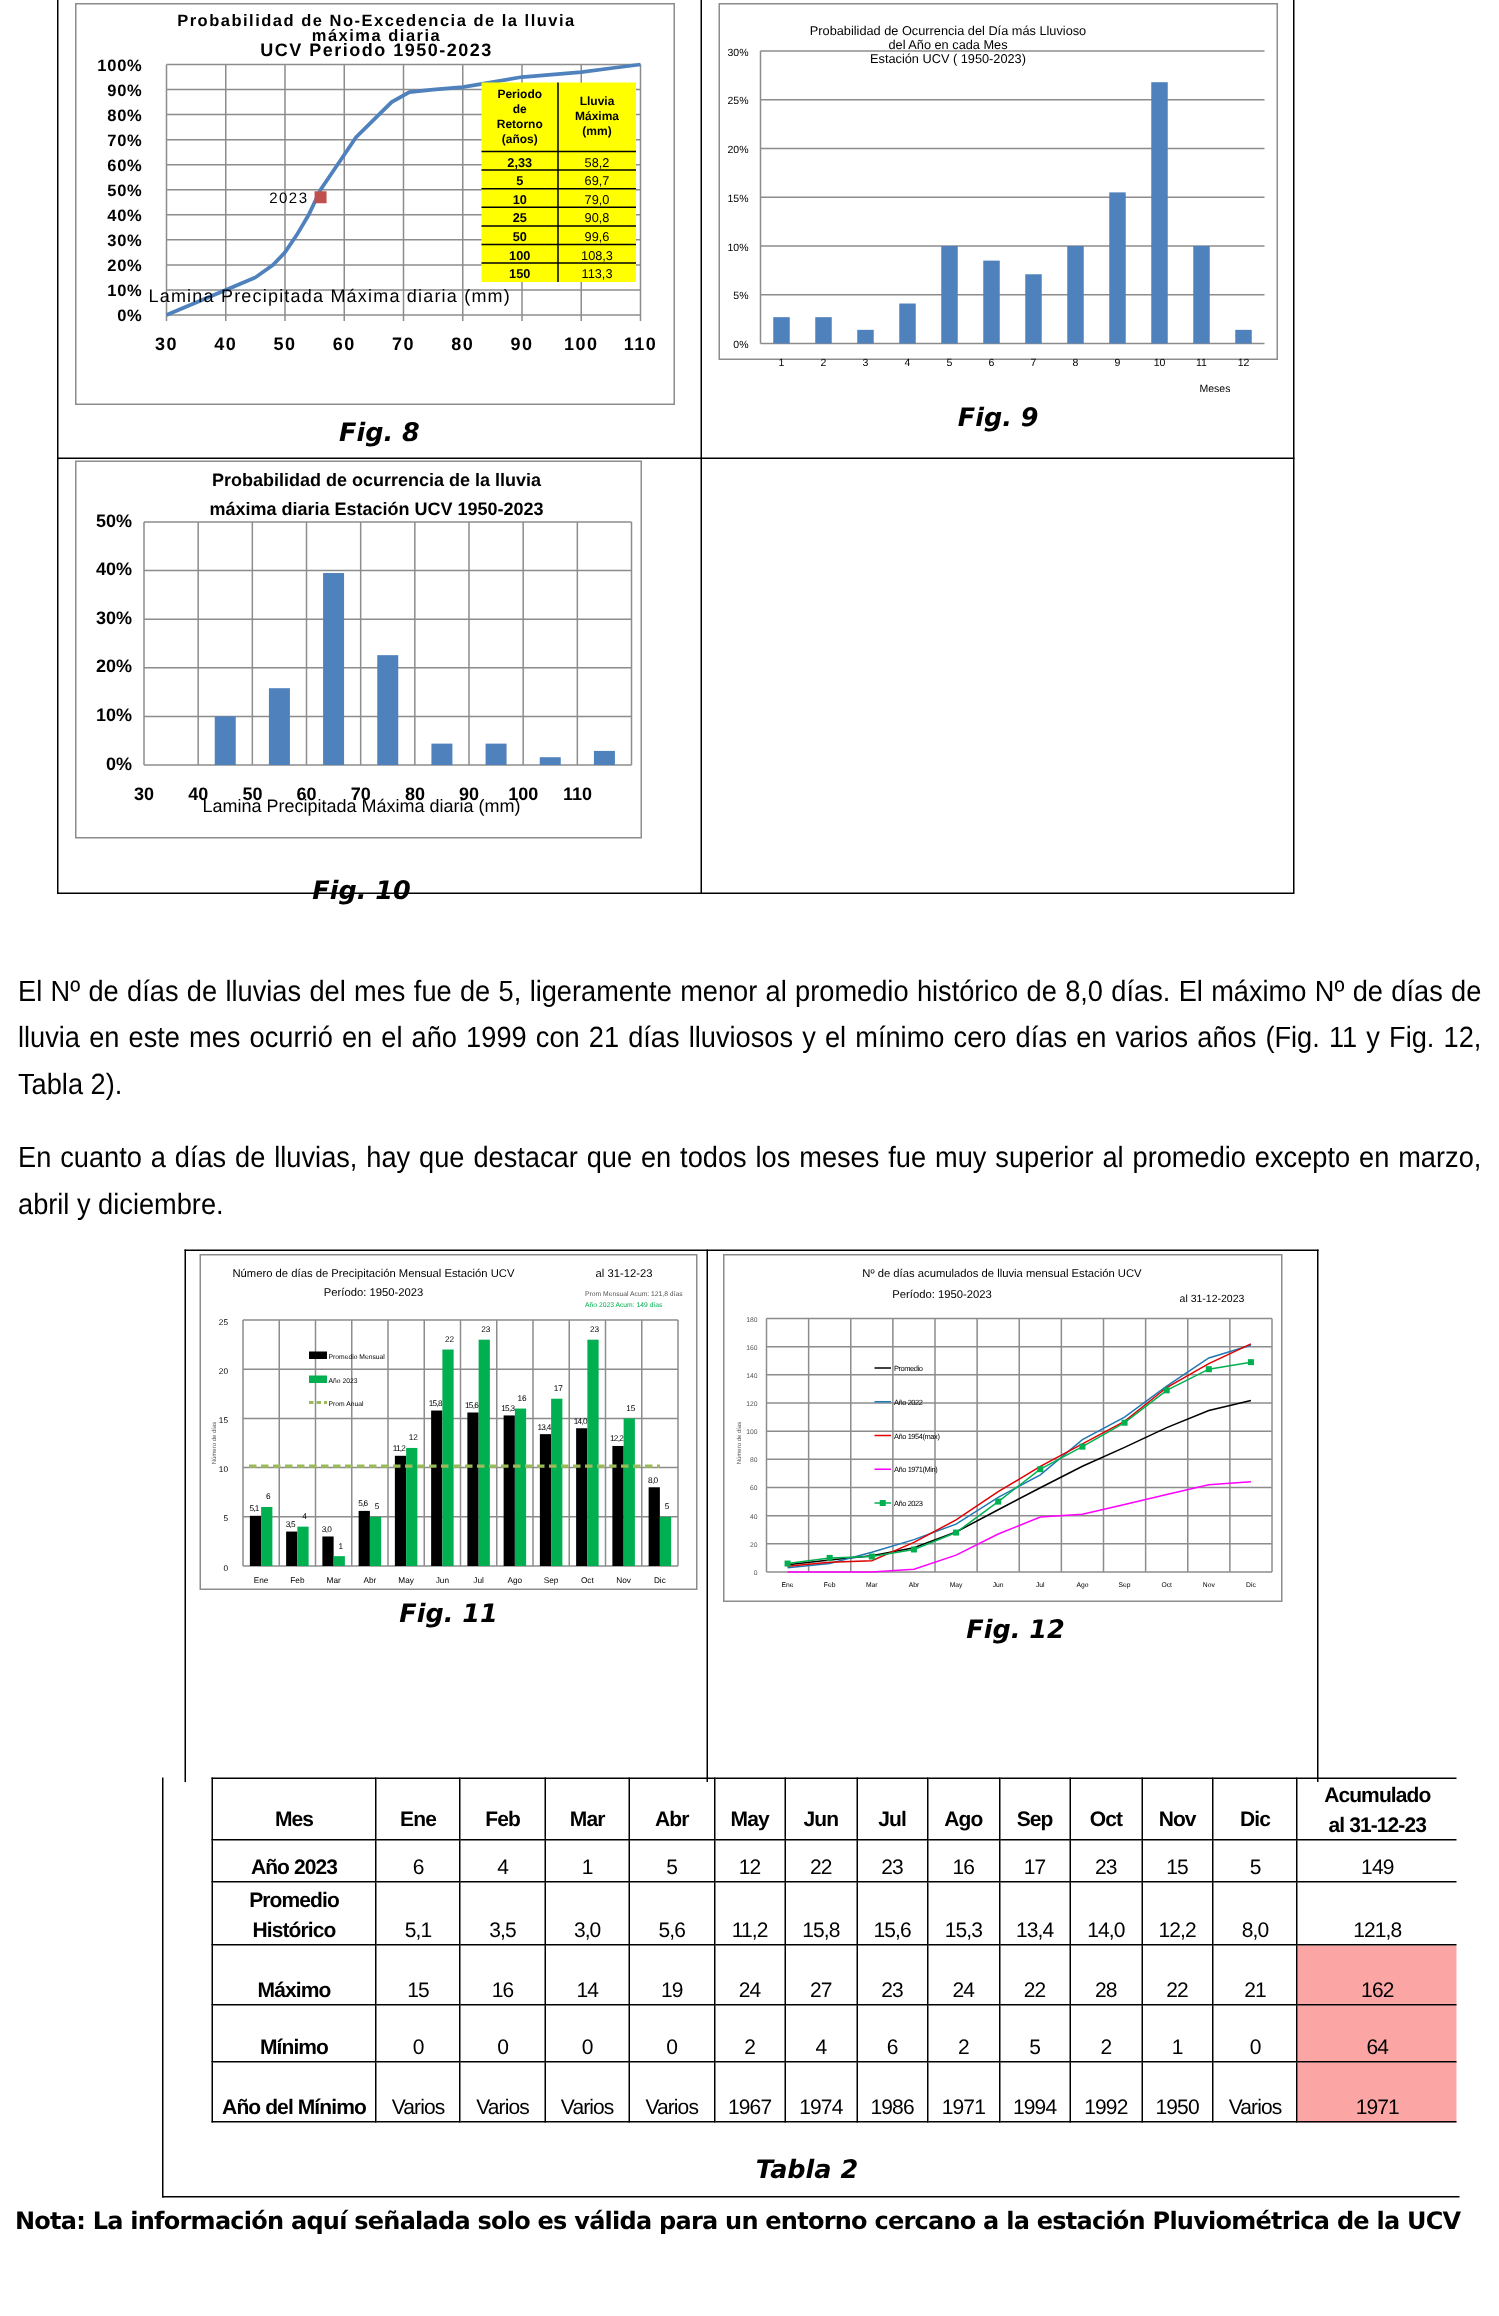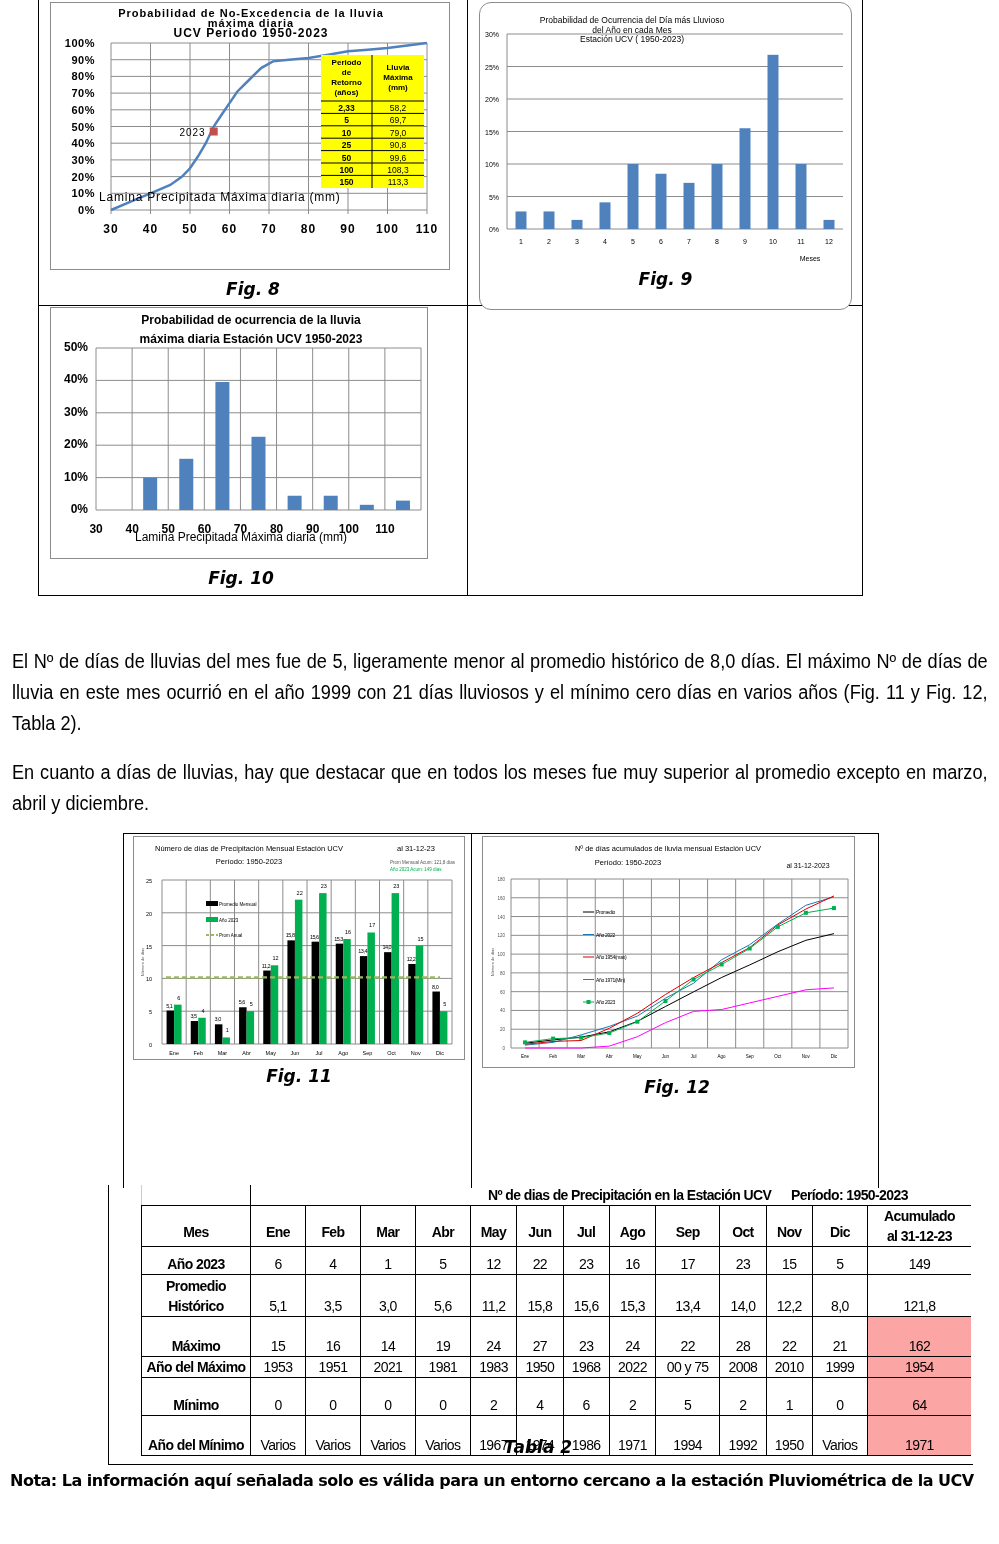--- a/index.html
+++ b/index.html
@@ -99,21 +99,21 @@
       <line x1="270" y1="160" x2="373" y2="160" stroke="#000"></line>
       <text x="295.5" y="170" text-anchor="middle" font-size="8.5" font-weight="bold">100</text>
       <text x="347" y="170" text-anchor="middle" font-size="8.5">108,3</text>
       <line x1="270" y1="172.4" x2="373" y2="172.4" stroke="#000"></line>
       <text x="295.5" y="182.4" text-anchor="middle" font-size="8.5" font-weight="bold">150</text>
       <text x="347" y="182.4" text-anchor="middle" font-size="8.5">113,3</text>
     </svg>
 </div>
 <div class="caption" style="left:50px;top:279px;width:406px;">Fig. 8</div>
 
-<div class="chartbox" style="left:479px;top:2px;width:373px;height:308px;border-radius:12px;">
+<div class="chartbox" style="left:479px;top:2px;width:373px;height:238px;">
   <svg id="fig9-svg" width="371" height="260">
       <text x="152" y="20" text-anchor="middle" font-size="8.5" font-weight="normal">Probabilidad de Ocurrencia del Día más Lluvioso</text>
       <text x="152" y="29.5" text-anchor="middle" font-size="8.5" font-weight="normal">del Año en cada Mes</text>
       <text x="152" y="39" text-anchor="middle" font-size="8.5" font-weight="normal">Estación UCV ( 1950-2023)</text>
       <line x1="27" y1="226" x2="363" y2="226" stroke="#8c8c8c" stroke-width="1"></line>
       <text x="19" y="229" text-anchor="end" font-size="7" font-weight="normal">0%</text>
       <line x1="27" y1="193.5" x2="363" y2="193.5" stroke="#8c8c8c" stroke-width="1"></line>
       <text x="19" y="196.5" text-anchor="end" font-size="7" font-weight="normal">5%</text>
       <line x1="27" y1="161" x2="363" y2="161" stroke="#8c8c8c" stroke-width="1"></line>
       <text x="19" y="164" text-anchor="end" font-size="7" font-weight="normal">10%</text>
@@ -194,21 +194,21 @@
       <text x="225.61111111111114" y="225" text-anchor="middle" font-size="12" font-weight="bold">80</text>
       <rect x="272.72222222222223" y="187.744" width="14" height="14.256" fill="#4f81bd"></rect>
       <text x="261.72222222222223" y="225" text-anchor="middle" font-size="12" font-weight="bold">90</text>
       <rect x="308.83333333333337" y="196.816" width="14" height="5.1839999999999975" fill="#4f81bd"></rect>
       <text x="297.83333333333337" y="225" text-anchor="middle" font-size="12" font-weight="bold">100</text>
       <rect x="344.94444444444446" y="192.604" width="14" height="9.395999999999987" fill="#4f81bd"></rect>
       <text x="333.94444444444446" y="225" text-anchor="middle" font-size="12" font-weight="bold">110</text>
       <text x="190" y="233" text-anchor="middle" font-size="12">Lamina Precipitada Máxima diaria (mm)</text>
     </svg>
 </div>
-<div class="caption" style="left:50px;top:568px;width:382px;">Fig. 10</div>
+<div class="caption" style="left:50px;top:584px;width:382px;">Fig. 10</div>
 
 <div class="para" style="top:646px;">El Nº de días de lluvias del mes fue de 5, ligeramente menor al promedio histórico de 8,0 días. El máximo Nº de días de lluvia en este mes ocurrió en el año 1999 con 21 días lluviosos y el mínimo cero días en varios años (Fig. 11 y Fig. 12, Tabla 2).</div>
 <div class="para" style="top:757px;">En cuanto a días de lluvias, hay que destacar que en todos los meses fue muy superior al promedio excepto en marzo, abril y diciembre.</div>
 
 <div class="abs" style="left:123px;top:833px;width:1px;height:355px;background:#000;"></div>
 <div class="abs" style="left:471px;top:833px;width:1px;height:355px;background:#000;"></div>
 <div class="abs" style="left:878px;top:833px;width:1px;height:355px;background:#000;"></div>
 <div class="abs" style="left:123px;top:833px;width:756px;height:1px;background:#000;"></div>
 
 <div class="chartbox" style="left:133px;top:836px;width:332px;height:224px;">
@@ -394,24 +394,20 @@
       <line x1="100" y1="165" x2="111" y2="165" stroke="#00b050" stroke-width="1"></line>
       <rect x="103.5" y="163" width="4" height="4" fill="#00b050"></rect>
       <text x="113" y="167" font-size="5" letter-spacing="-0.3">Año 2023</text>
     </svg>
 </div>
 <div class="caption" style="left:482px;top:1077px;width:390px;">Fig. 12</div>
 
 <div class="abs" style="left:108px;top:1185px;width:1px;height:280px;background:#000;"></div>
 <table class="t2" id="table2" style="left:141px;top:1185px;width:830px;">
   <tbody id="t2-body">
-      <tr style="height: 20px;">
-        <td style="border-left-color:#ccc;border-top:none"></td>
-        <td class="hdr" colspan="13" style="white-space:pre;text-align:left;padding-left:237px;vertical-align:middle;border-top:none;border-right:none">Nº de dias de Precipitación en la Estación UCV      Período: 1950-2023</td>
-      </tr>
       <tr style="height: 41px;">
         <td class="hdr" style="vertical-align:middle;padding-top:12px;width:104px">Mes</td>
         <td class="hdr" style="vertical-align:middle;padding-top:12px">Ene</td>
         <td class="hdr" style="vertical-align:middle;padding-top:12px">Feb</td>
         <td class="hdr" style="vertical-align:middle;padding-top:12px">Mar</td>
         <td class="hdr" style="vertical-align:middle;padding-top:12px">Abr</td>
         <td class="hdr" style="vertical-align:middle;padding-top:12px">May</td>
         <td class="hdr" style="vertical-align:middle;padding-top:12px">Jun</td>
         <td class="hdr" style="vertical-align:middle;padding-top:12px">Jul</td>
         <td class="hdr" style="vertical-align:middle;padding-top:12px">Ago</td>
@@ -472,38 +468,20 @@
         <td style="padding-bottom:2px">24</td>
         <td style="padding-bottom:2px">27</td>
         <td style="padding-bottom:2px">23</td>
         <td style="padding-bottom:2px">24</td>
         <td style="padding-bottom:2px">22</td>
         <td style="padding-bottom:2px">28</td>
         <td style="padding-bottom:2px">22</td>
         <td style="padding-bottom:2px">21</td>
         <td class="yl" style="border-right:none;padding-bottom:2px">162</td>
       </tr>
-      <tr style="height: 19px;">
-        <td class="hdr" style="line-height:20px">
-          <div>Año del Máximo</div>
-        </td>
-        <td style="padding-bottom:2px">1953</td>
-        <td style="padding-bottom:2px">1951</td>
-        <td style="padding-bottom:2px">2021</td>
-        <td style="padding-bottom:2px">1981</td>
-        <td style="padding-bottom:2px">1983</td>
-        <td style="padding-bottom:2px">1950</td>
-        <td style="padding-bottom:2px">1968</td>
-        <td style="padding-bottom:2px">2022</td>
-        <td style="padding-bottom:2px">00 y 75</td>
-        <td style="padding-bottom:2px">2008</td>
-        <td style="padding-bottom:2px">2010</td>
-        <td style="padding-bottom:2px">1999</td>
-        <td class="yl" style="border-right:none;padding-bottom:2px">1954</td>
-      </tr>
       <tr style="height: 38px;">
         <td class="hdr" style="line-height:20px">
           <div>Mínimo</div>
         </td>
         <td style="padding-bottom:2px">0</td>
         <td style="padding-bottom:2px">0</td>
         <td style="padding-bottom:2px">0</td>
         <td style="padding-bottom:2px">0</td>
         <td style="padding-bottom:2px">2</td>
         <td style="padding-bottom:2px">4</td>

